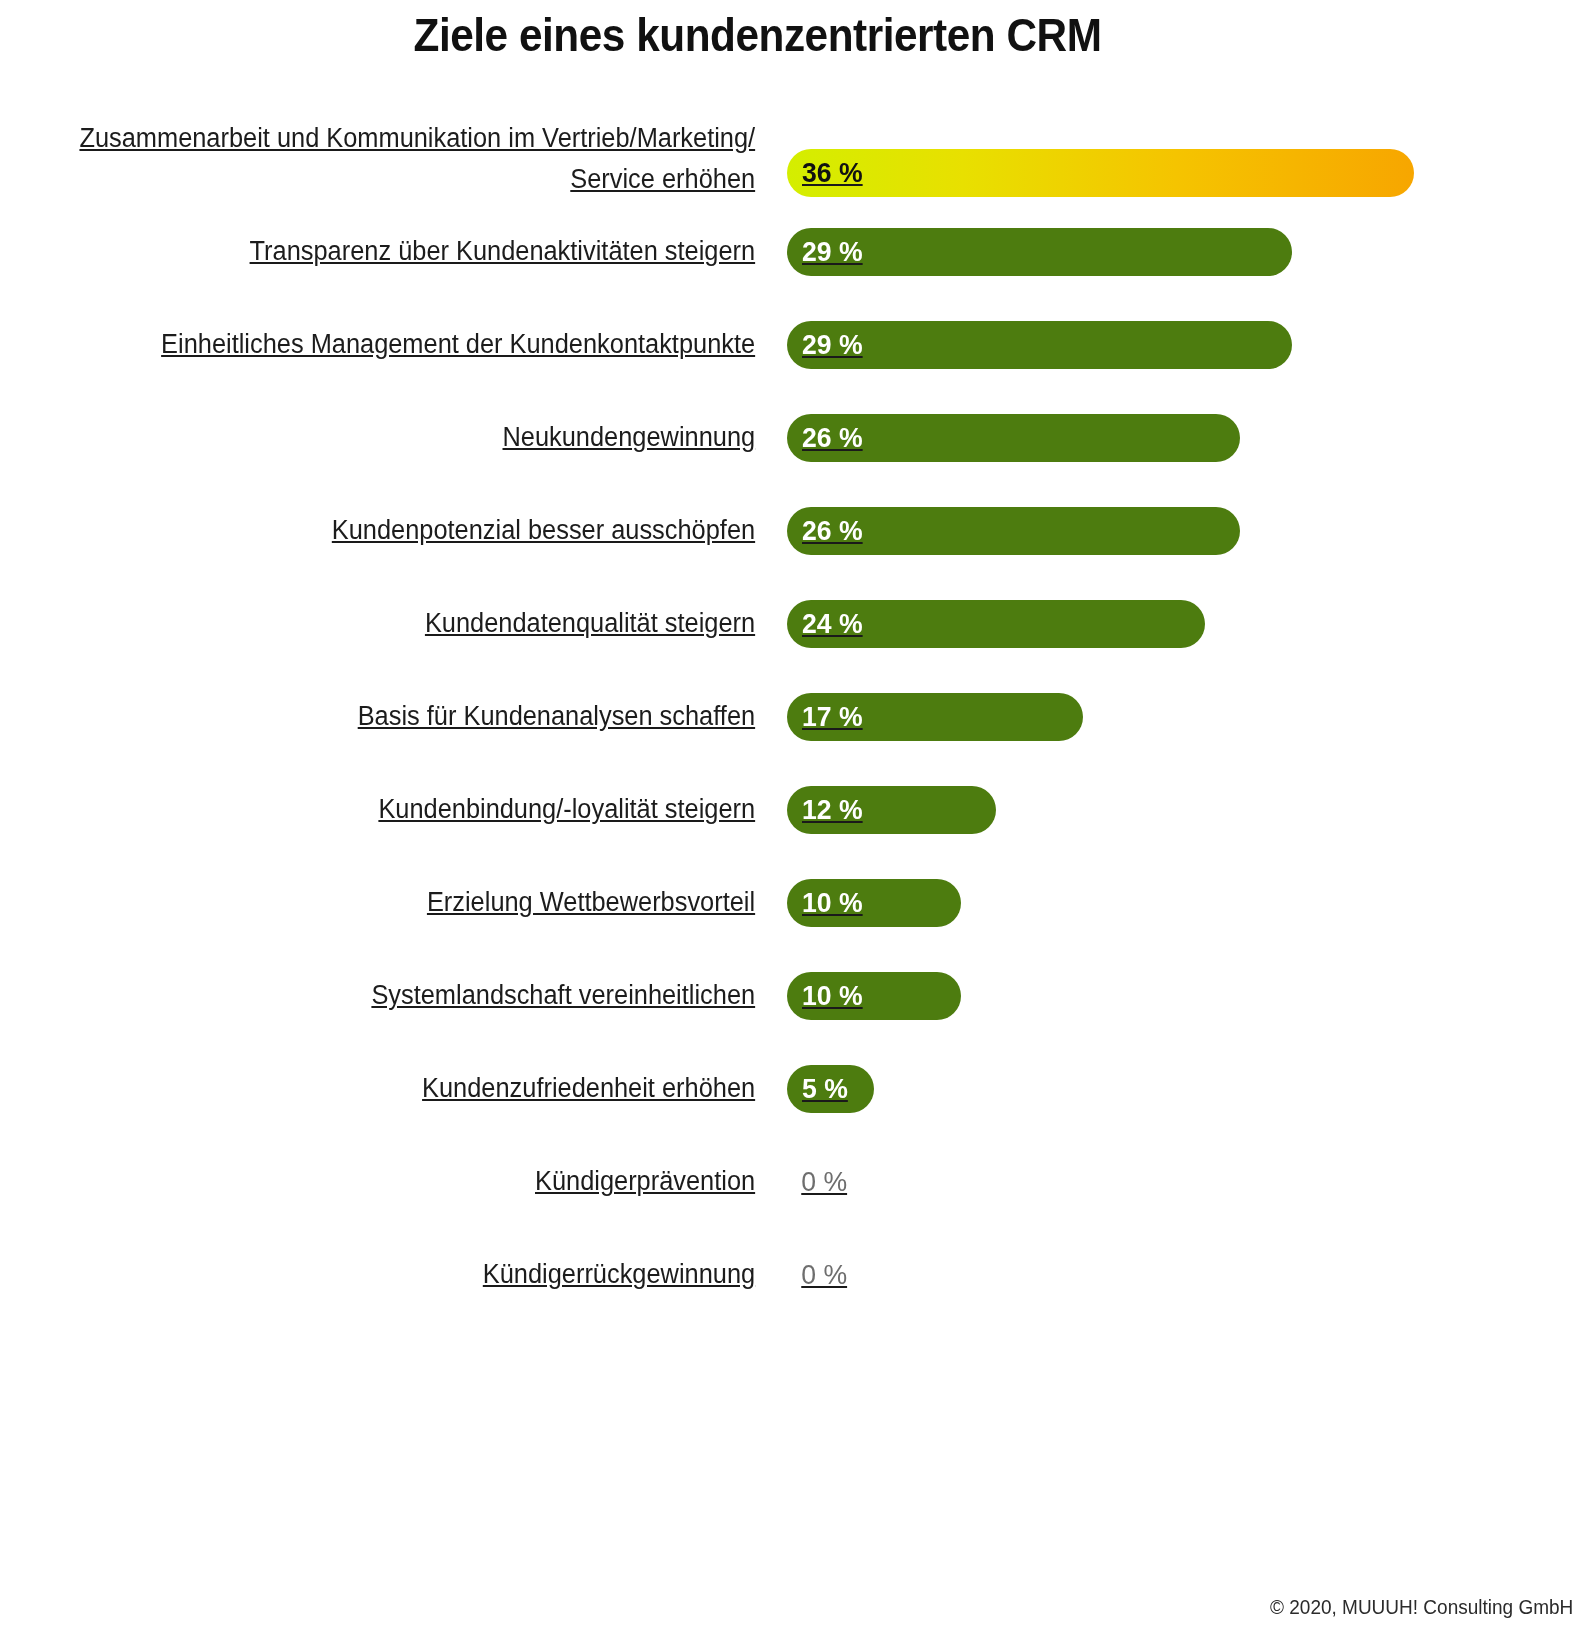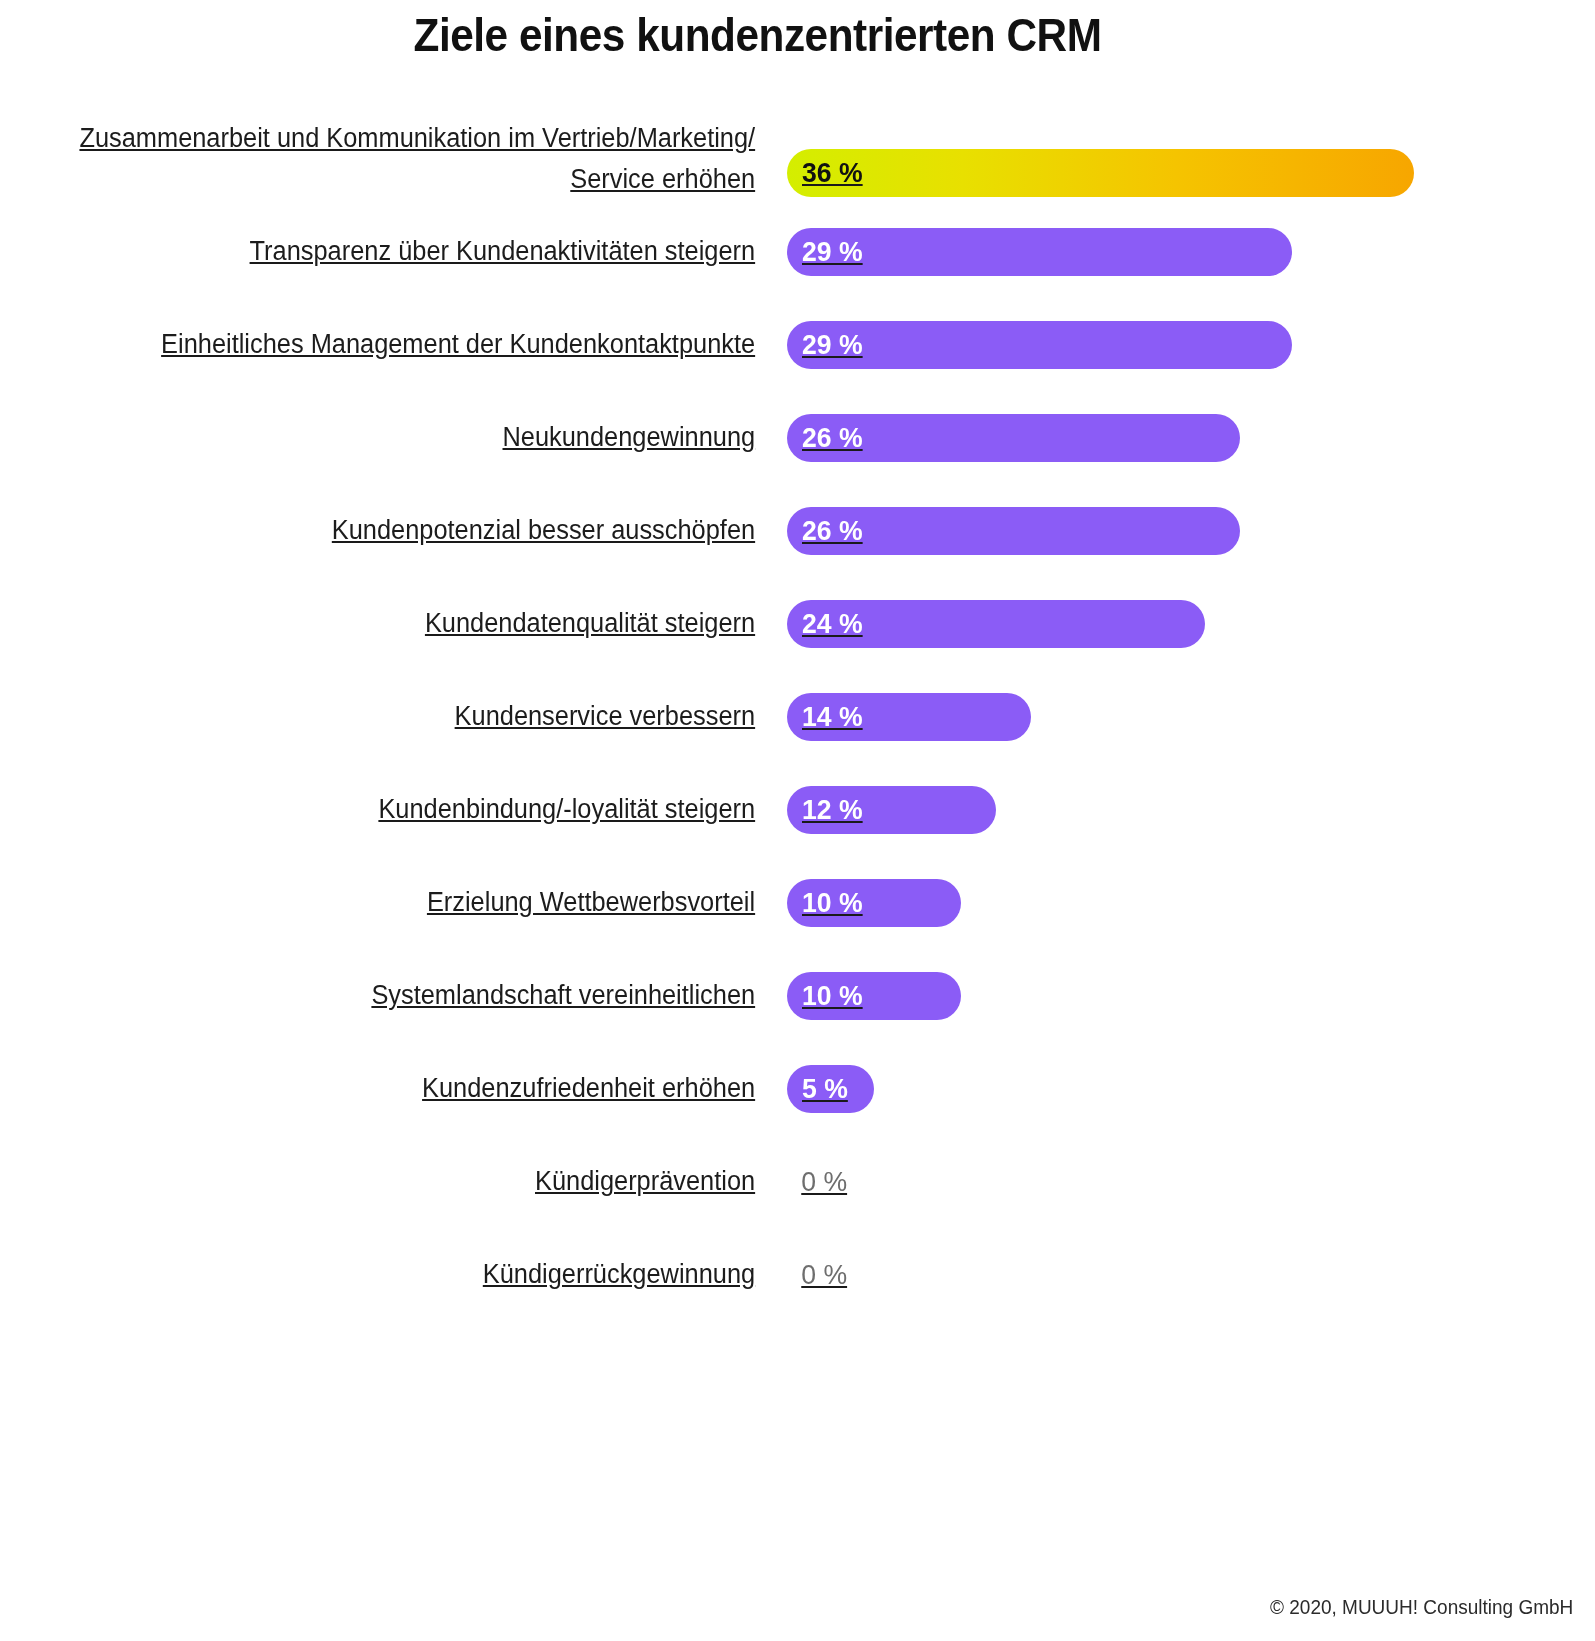--- a/index.html
+++ b/index.html
@@ -83,21 +83,21 @@
     height: 48px;
     border-radius: 24px;
     display: flex;
     align-items: center;
     box-sizing: border-box;
     padding-left: 15px;
     min-width: 0;
   }
 
   .bar.gray {
-    background: #8b5cf6;
+    background: #4d7c0f;
   }
 
   .bar.gradient {
     background: linear-gradient(to right, #d4ee00 0%, #e8e000 28%, #f5c400 62%, #f7a600 100%);
     margin-top: 28px;
   }
 
   .bar-value {
     font-size: 28px;
     font-weight: bold;
@@ -184,24 +184,24 @@
       </div>
       <div class="row">
         <div class="row-label">Kundendatenqualität steigern</div>
         <div class="bar-area">
           <div class="bar gray" style="width: 418.08px; text-align: center;">
             <span class="bar-value">24 %</span>
           </div>
         </div>
       </div>
       <div class="row">
-        <div class="row-label">Kundenservice verbessern</div>
-        <div class="bar-area">
-          <div class="bar gray" style="width: 243.88px;">
-            <span class="bar-value">14 %</span>
+        <div class="row-label">Basis für Kundenanalysen schaffen</div>
+        <div class="bar-area">
+          <div class="bar gray" style="width: 296.14px;">
+            <span class="bar-value">17 %</span>
           </div>
         </div>
       </div>
       <div class="row">
         <div class="row-label">Kundenbindung/-loyalität steigern</div>
         <div class="bar-area">
           <div class="bar gray" style="width: 209.04px;">
             <span class="bar-value">12 %</span>
           </div>
         </div>

